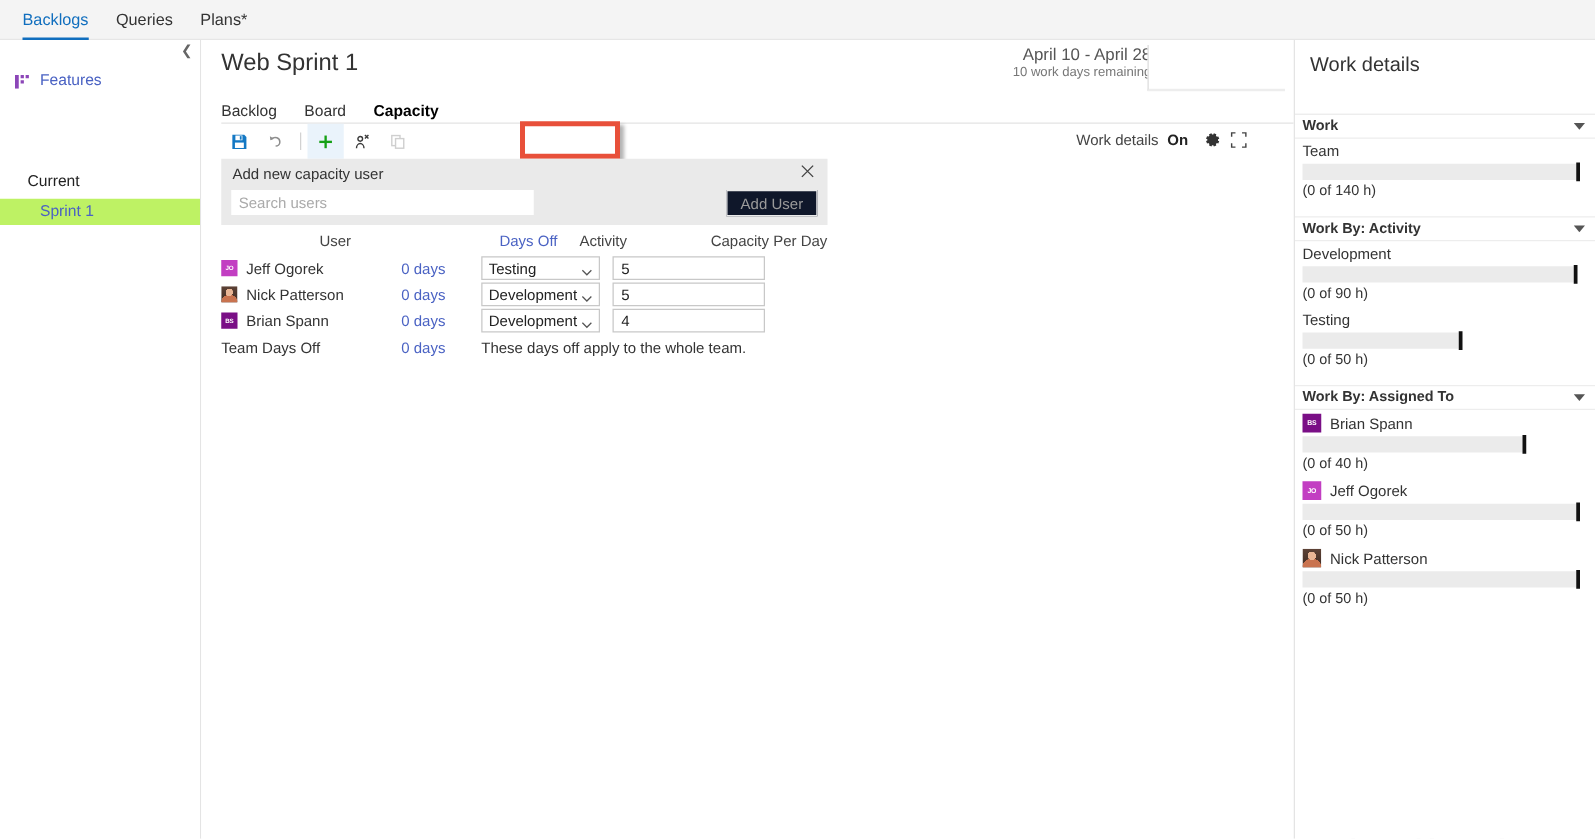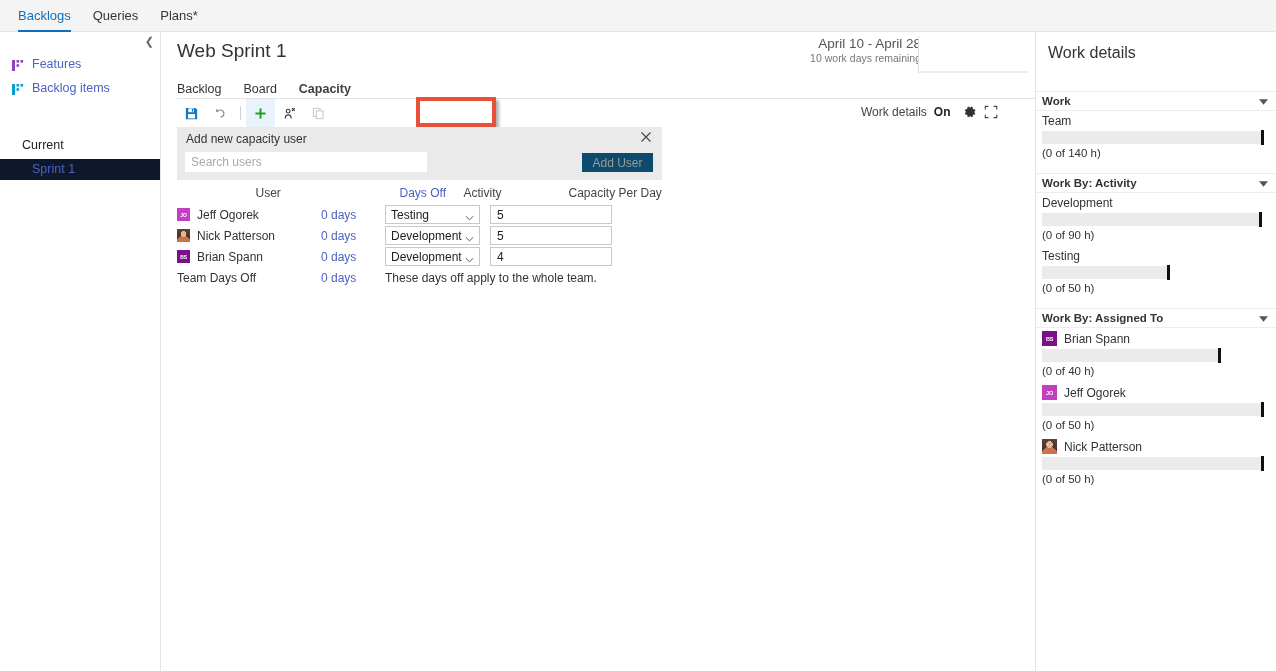--- a/index.html
+++ b/index.html
@@ -56,21 +56,21 @@
   }
   .side-current {
     position: absolute; top: 103px; left: 0; right: 0;
     height: 20px; line-height: 20px;
     padding-left: 22px; color: #222; font-size: 12.5px;
   }
   .side-sprint {
     position: absolute; top: 127px; left: 0; right: 0;
     height: 21px; line-height: 21px;
     padding-left: 32px; color: #4a62c3; font-size: 12.5px;
-    background: #0f172a; cursor: pointer;
+    background: #bef264; cursor: pointer;
   }
 
   
   .main { position: absolute; left: 161px; top: 32px; width: 874px; height: 639px; background: #ffffff; }
 
   .sprint-title {
     position: absolute; left: 16px; top: 8px;
     font-size: 19px; font-weight: 400; color: #333333;
   }
 
@@ -89,21 +89,21 @@
 
   
   .pivot {
     position: absolute; left: 16px; top: 40px; height: 26px;
     display: flex; align-items: flex-end;
   }
   .pivot-item {
     font-size: 12.5px; color: #333; margin-right: 22px; cursor: pointer;
     line-height: 18px;
   }
-  .pivot-item.active { color: #404040; font-weight: bold; }
+  .pivot-item.active { color: #000000; font-weight: bold; }
 
   .annot-box {
     position: absolute; left: 255px; top: 65px; width: 80px; height: 30px;
     border: 4px solid #e8503a; background: transparent;
     box-shadow: 3px 3px 3px rgba(0,0,0,0.30);
     pointer-events: none;
   }
 
   .pivot-underline {
     position: absolute; left: 16px; top: 66px; width: 858px; height: 1px;
@@ -136,21 +136,21 @@
   }
   .search-users {
     position: absolute; left: 8px; top: 25px; width: 242px; height: 20px;
     background: #ffffff; border: none; outline: none;
     padding: 0 6px; font-size: 12px; color: #333;
     font-family: "Liberation Sans", sans-serif;
   }
   .search-users::placeholder { color: #aaaaaa; }
   .add-user-btn {
     position: absolute; left: 404px; top: 25px; width: 73px; height: 21px;
-    background: #0c4a6e; border: 1px solid #eaeaea;
+    background: #0f172a; border: 1px solid #eaeaea;
     color: #9a9a9a; font-size: 12px; cursor: default;
     display: flex; align-items: center; justify-content: center;
   }
 
   
   .cap-table { position: absolute; left: 16px; top: 150px; width: 600px; }
   .cap-head {
     display: flex; height: 22px; align-items: center;
     font-size: 12px; color: #444; justify-content: center;
   }
@@ -243,31 +243,20 @@
         <svg width="13" height="11" viewBox="0 0 13 11">
           <rect x="0" y="0" width="3" height="11" fill="#8c46b8"></rect>
           <rect x="4.5" y="0" width="2.6" height="2.6" fill="#8c46b8"></rect>
           <rect x="8.5" y="0" width="2.6" height="2.6" fill="#8c46b8"></rect>
           <rect x="4.5" y="4.2" width="2.6" height="2.6" fill="#8c46b8"></rect>
         </svg>
       </span>
       <span>Features</span>
     </div>
 
-    <div class="side-link" id="sl2">
-      <span class="side-ico">
-        <svg width="13" height="11" viewBox="0 0 13 11">
-          <rect x="0" y="0" width="3" height="11" fill="#0a9cd6"></rect>
-          <rect x="4.5" y="0" width="2.6" height="2.6" fill="#0a9cd6"></rect>
-          <rect x="8.5" y="0" width="2.6" height="2.6" fill="#0a9cd6"></rect>
-          <rect x="4.5" y="4.2" width="2.6" height="2.6" fill="#0a9cd6"></rect>
-        </svg>
-      </span>
-      <span>Backlog items</span>
-    </div>
 
     <div class="side-current">Current</div>
     <div class="side-sprint">Sprint 1</div>
   </div>
 
   <div class="main">
 
     <div class="sprint-title">Web Sprint 1</div>
 
     <div class="daterange">

